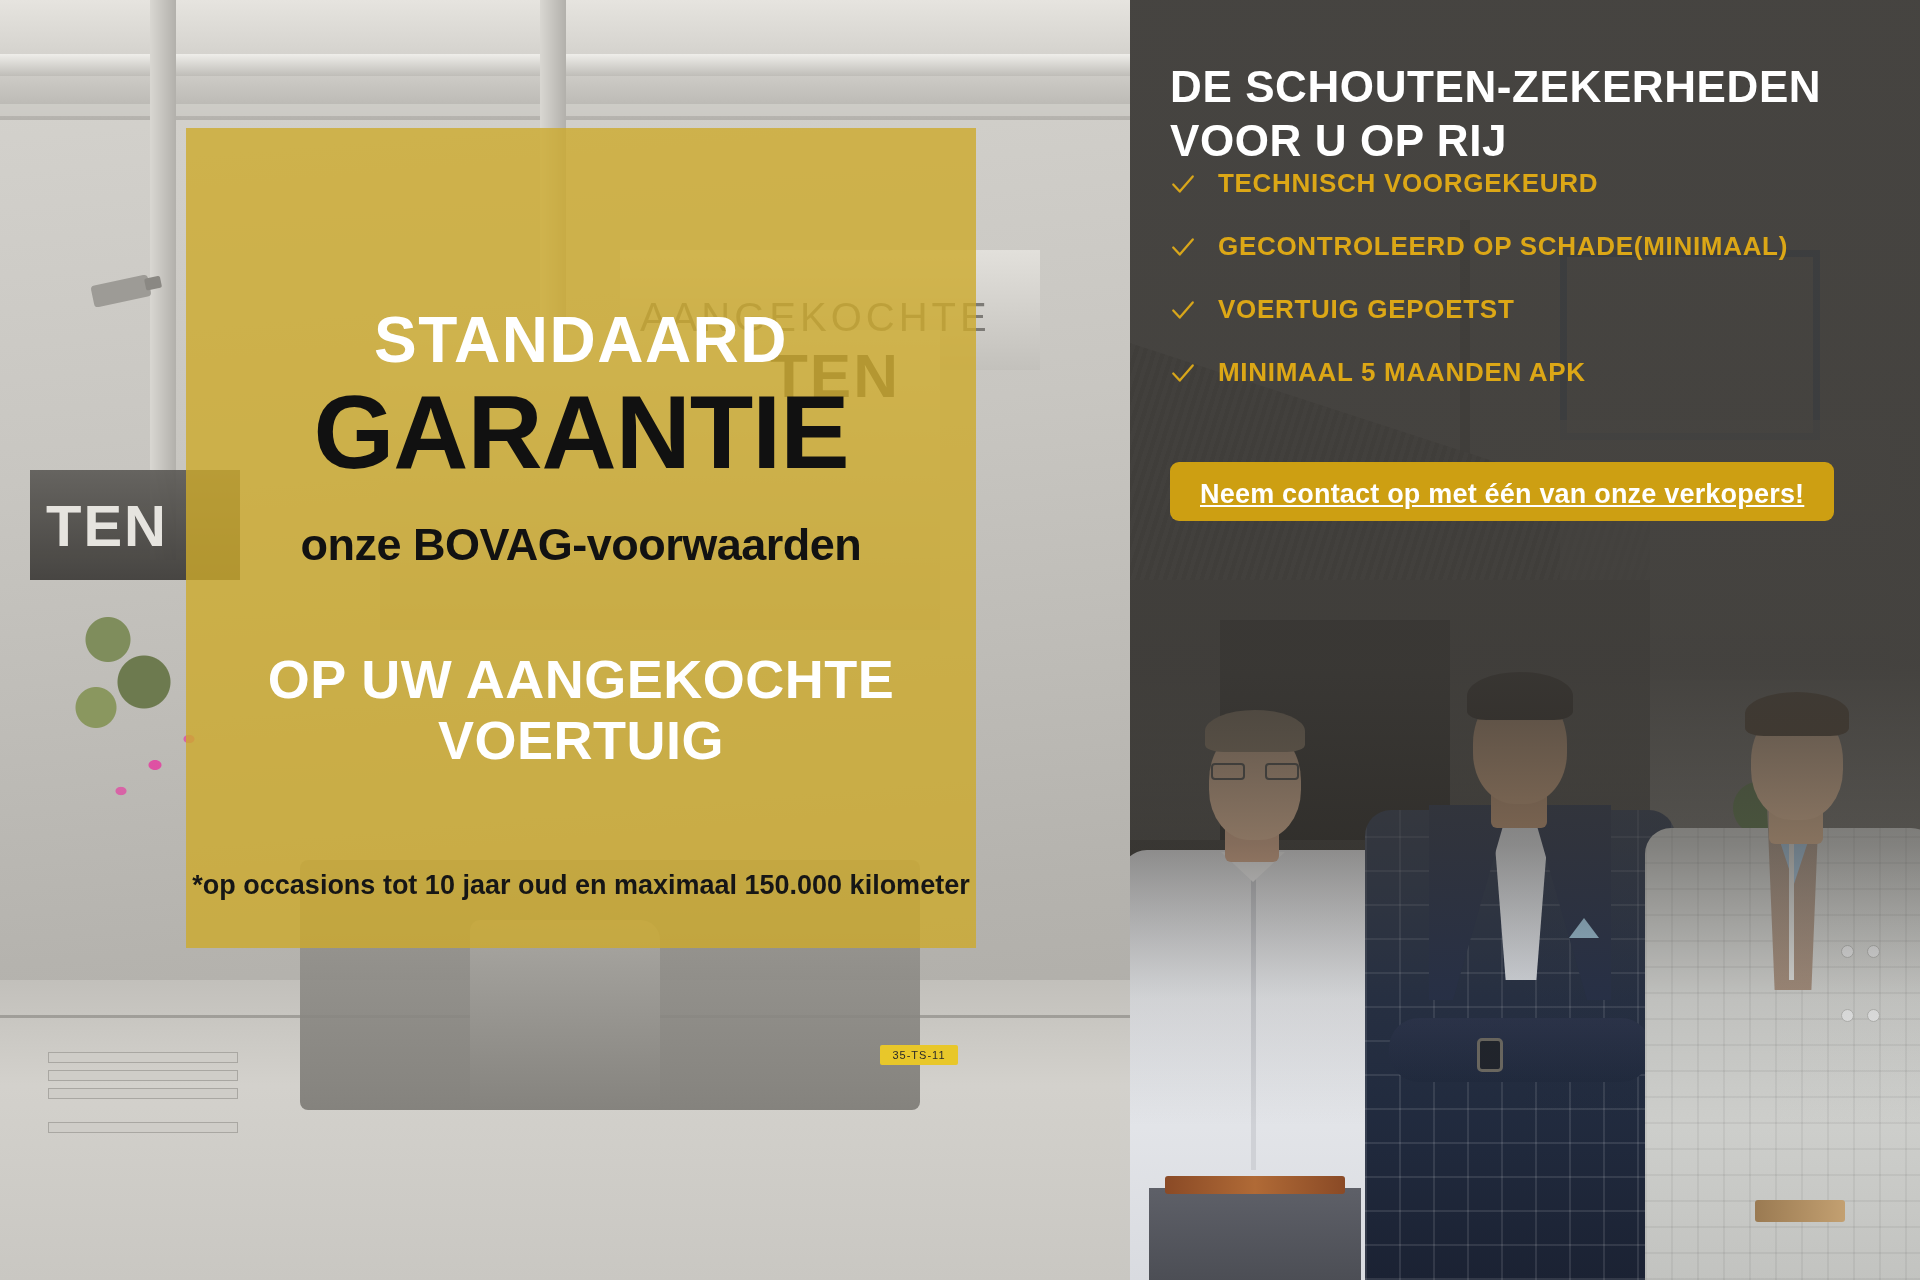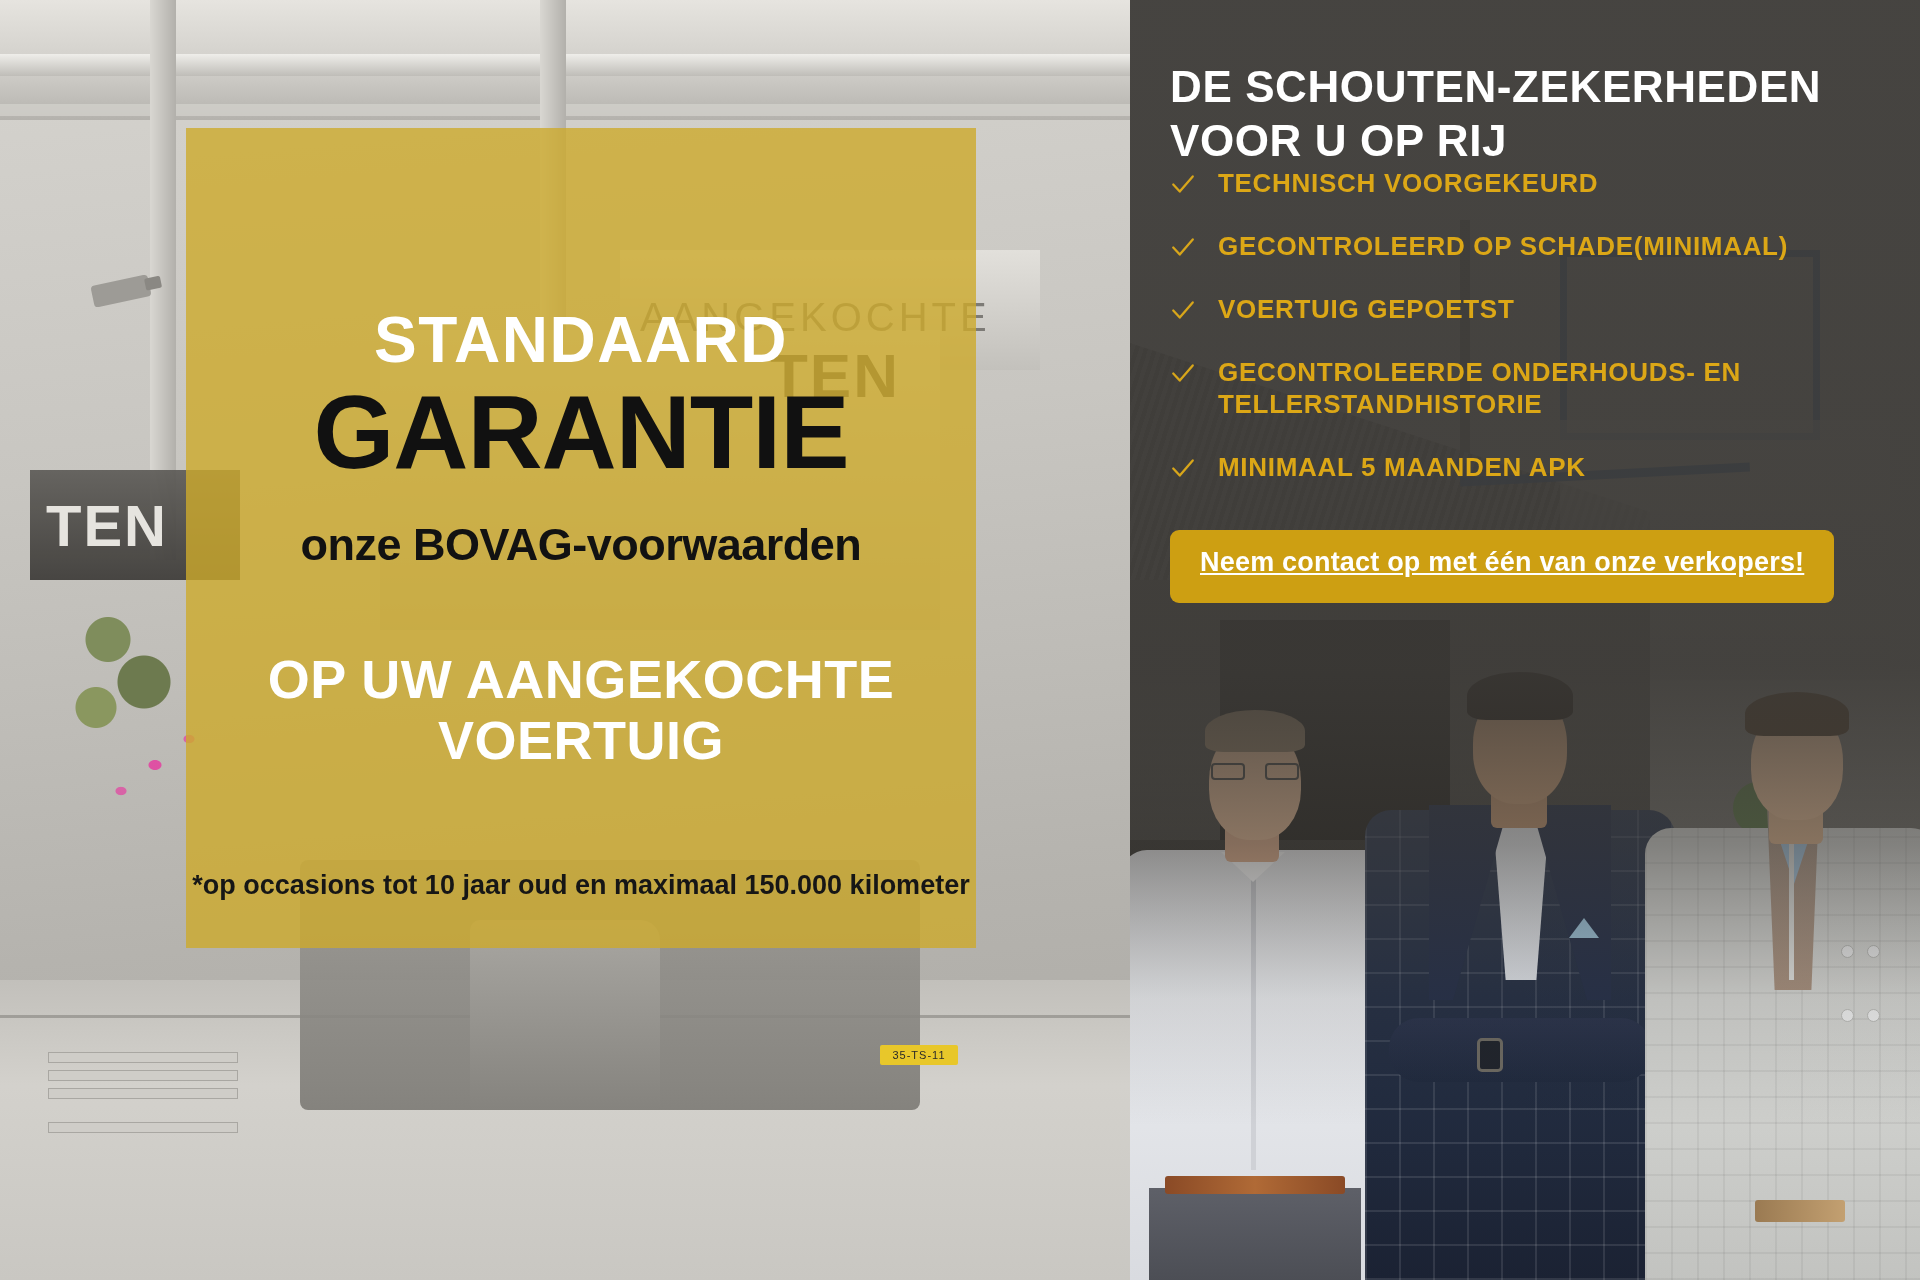--- a/index.html
+++ b/index.html
@@ -194,21 +194,21 @@
   
   .right-col { position:absolute; left:1170px; top:60px; width:720px; }
   .r-title { font-size:44px; font-weight:800; color:#ffffff; line-height:1.22;
              letter-spacing:.6px; }
   .checklist { }
   .check-item { display:flex; align-items:flex-start; gap:22px; margin-bottom:30px; }
   .check-icon { flex:0 0 auto; width:26px; height:26px; margin-top:4px; color:#d8a61a; }
   .check-icon svg { display:block; width:26px; height:26px; }
   .check-text { font-size:26px; font-weight:800; color:#dca716; line-height:1.26;
                 letter-spacing:.7px; }
-  .cta { display:inline-block; margin-top:16px; padding:17px 30px 25px;
+  .cta { display:inline-block; margin-top:44px; padding:17px 30px 11px;
          background:#cd9f12; border-radius:9px; color:#ffffff; font-size:27px;
          font-weight:700; letter-spacing:.2px; white-space:nowrap; }
 </style>
 </head>
 <body>
 
 <div id="banner">
 
   <div class="photo-left">
     <div class="pl-sky"></div>
@@ -334,28 +334,20 @@
 
       <div class="check-item">
         <span class="check-icon">
           <svg viewBox="0 0 24 24" fill="none" stroke="currentColor" stroke-width="2.1" stroke-linecap="round" stroke-linejoin="round">
               <path d="M3 12.5 L9 19 L21 5"></path>
             </svg>
         </span>
         <span class="check-text">VOERTUIG GEPOETST</span>
       </div>
 
-      <div class="check-item">
-        <span class="check-icon">
-          <svg viewBox="0 0 24 24" fill="none" stroke="currentColor" stroke-width="2.1" stroke-linecap="round" stroke-linejoin="round">
-              <path d="M3 12.5 L9 19 L21 5"></path>
-            </svg>
-        </span>
-        <span class="check-text">GECONTROLEERDE ONDERHOUDS- EN TELLERSTANDHISTORIE</span>
-      </div>
 
       <div class="check-item">
         <span class="check-icon">
           <svg viewBox="0 0 24 24" fill="none" stroke="currentColor" stroke-width="2.1" stroke-linecap="round" stroke-linejoin="round">
               <path d="M3 12.5 L9 19 L21 5"></path>
             </svg>
         </span>
         <span class="check-text">MINIMAAL 5 MAANDEN APK</span>
       </div>
 

